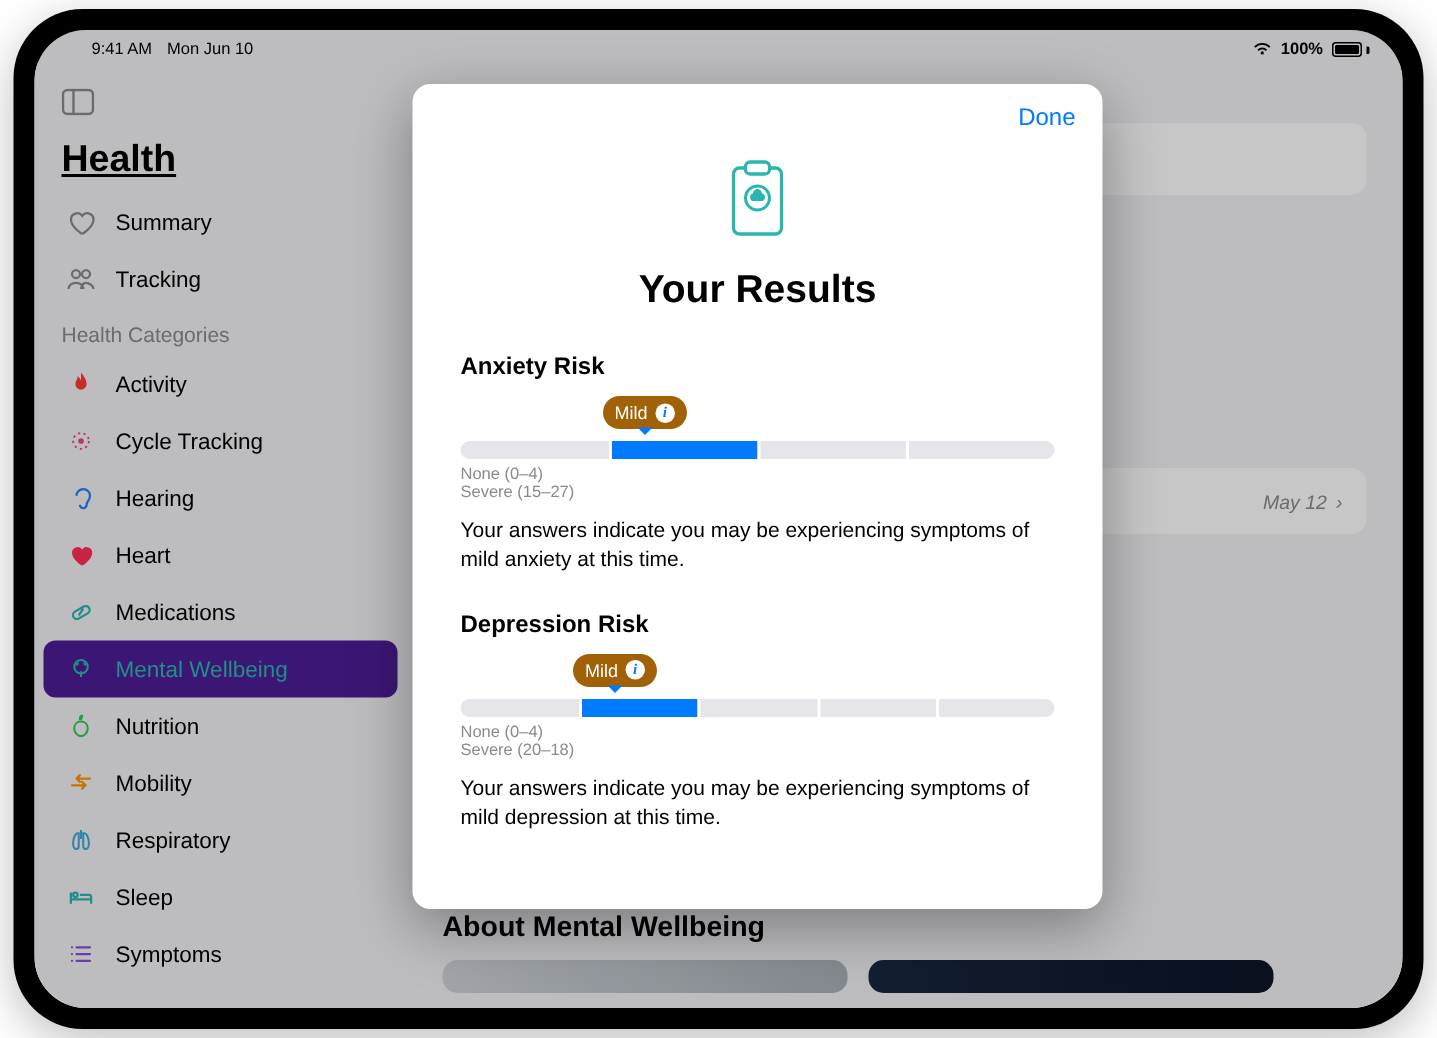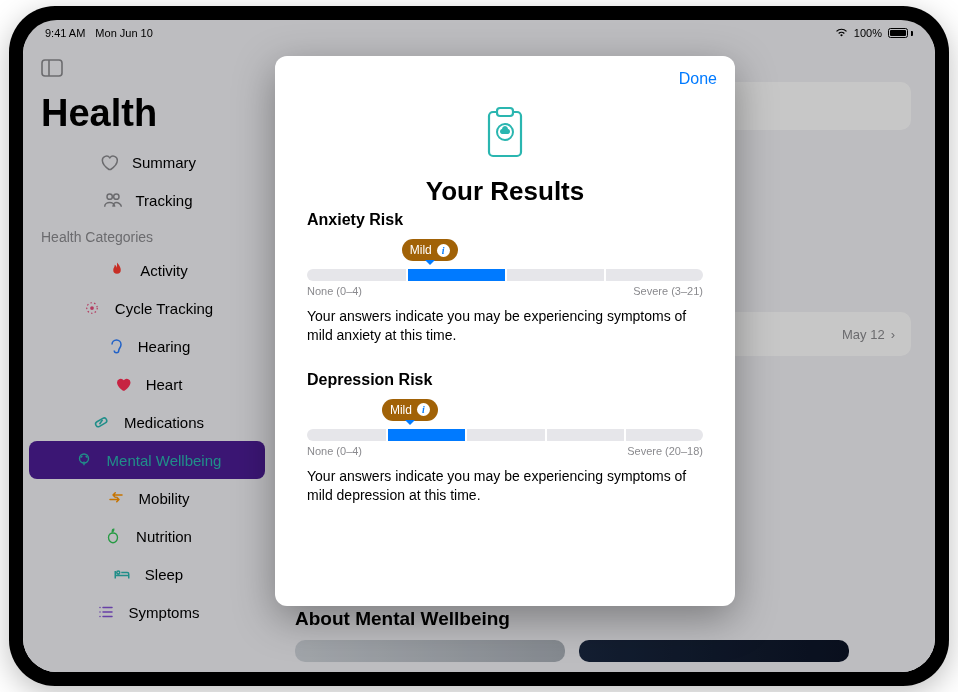--- a/index.html
+++ b/index.html
@@ -1,64 +1,64 @@
 <!DOCTYPE html>
 <html><head>
   <meta charset="utf-8">
   <style>
     * { box-sizing: border-box; margin: 0; padding: 0; font-family: -apple-system, BlinkMacSystemFont, "Segoe UI", Helvetica, Arial, sans-serif; }
     body { background: #fff; display: flex; justify-content: center; align-items: center; width: 958px; height: 692px; }
     .device-frame { width: 940px; height: 680px; background: #000; border-radius: 46px; padding: 14px; box-shadow: 0 8px 30px rgba(0,0,0,.25); }
     .screen { width: 100%; height: 100%; background: #f2f2f6; border-radius: 34px; overflow: hidden; position: relative; }
     .status-bar { height: 22px; display: flex; align-items: center; justify-content: space-between; padding: 4px 22px 0 22px; font-size: 11px; color: #000; }
-    .status-left { display: flex; gap: 10px; }
-    .status-right { display: flex; align-items: center; gap: 6px; }
+    .status-left { display: flex; gap: 10px; margin-left: 16px; }
+    .status-right { display: flex; align-items: center; gap: 6px; font-weight: bold; }
     .battery { display: inline-flex; align-items: center; gap: 3px; }
     .battery-body { width: 20px; height: 10px; border: 1px solid #000; border-radius: 2.5px; position: relative; }
     .battery-fill { position: absolute; inset: 1px; background: #000; border-radius: 1px; }
     .battery-tip { width: 2px; height: 5px; background: #000; border-radius: 0 1px 1px 0; }
     .wifi-icon { width: 13px; height: 10px; }
     .dots-handle { position: absolute; left: 50%; transform: translateX(-50%); top: 25px; color: #8a8a8e; font-size: 14px; letter-spacing: 1px; }
     .content { position: absolute; inset: 22px 0 0 0; display: flex; }
     .sidebar { width: 248px; background: #f2f2f6; padding: 10px 0 0 0; overflow: hidden; }
     .sidebar-top { display: flex; align-items: center; padding: 4px 16px 0 16px; height: 28px; }
     .sidebar-toggle { width: 26px; height: 20px; color: #8a8a8e; display: flex; align-items: center; justify-content: center; }
-    .sidebar-title { font-size: 38px; font-weight: 700; padding: 12px 18px 8px 18px; color: #000; }
+    .sidebar-title { font-size: 25px; font-weight: 700; padding: 12px 18px 8px 18px; color: #000; text-decoration: underline; }
     .sidebar-section-label { font-size: 14px; color: #8a8a8e; padding: 10px 18px 6px 18px; font-weight: 400; }
-    .sidebar-item { display: flex; align-items: center; gap: 12px; padding: 8px 14px; margin: 0 6px; border-radius: 8px; font-size: 15px; color: #000; cursor: pointer; justify-content: center; }
+    .sidebar-item { display: flex; align-items: center; gap: 12px; padding: 8px 14px; margin: 0 6px; border-radius: 8px; font-size: 15px; color: #000; cursor: pointer; }
     .sidebar-item.selected { background: #4c1d95; color: #2ab6b0; }
     .sidebar-item.selected .label { color: #2ab6b0; }
     .sidebar-item .icon { width: 22px; height: 22px; display: flex; align-items: center; justify-content: center; font-size: 16px; }
     .main { flex: 1; background: #f2f2f6; position: relative; padding: 20px 24px; overflow: hidden; }
     .bg-card { position: absolute; left: 24px; right: 24px; top: 40px; height: 48px; background: #fff; border-radius: 10px; }
     .bg-row { display: flex; align-items: center; justify-content: space-between; padding: 14px 16px; font-size: 14px; }
     .bg-row-left { color: #2ab6b0; }
-    .bg-row-right { color: #8a8a8e; font-size: 13px; display: flex; align-items: center; gap: 6px; }
+    .bg-row-right { color: #8a8a8e; font-size: 13px; display: flex; align-items: center; gap: 6px; font-style: italic; }
     .bg-about { position: absolute; left: 24px; bottom: 10px; }
     .bg-about-title { font-size: 19px; font-weight: 700; color: #000; }
     .bg-tiles { display: flex; gap: 14px; margin-top: 10px; }
     .bg-tile { width: 270px; height: 22px; border-radius: 10px; background: linear-gradient(90deg,#cfd4da,#aab0b8); }
     .bg-tile.dark { background: linear-gradient(90deg,#1a2840,#0c1426); }
     .dim-overlay { position: absolute; inset: 0; background: rgba(0,0,0,0.22); }
     .modal { position: absolute; left: 252px; top: 36px; width: 460px; height: 550px; background: #fff; border-radius: 12px; box-shadow: 0 12px 40px rgba(0,0,0,.35); display: flex; flex-direction: column; overflow: hidden; }
     .modal-header { display: flex; justify-content: flex-end; padding: 14px 18px 6px 18px; }
     .done-btn { color: #007aff; font-size: 16px; cursor: pointer; }
     .modal-body { padding: 10px 32px; display: flex; flex-direction: column; align-items: center; overflow: hidden; }
     .clipboard-icon { width: 48px; height: 56px; margin-bottom: 12px; }
-    .modal-title { font-size: 26px; font-weight: 700; color: #000; margin-bottom: 4px; }
+    .modal-title { font-size: 26px; font-weight: 700; color: #000; margin-bottom: 28px; }
     .risk-section { width: 100%; margin-bottom: 26px; }
     .risk-title { font-size: 16px; font-weight: 600; color: #000; margin-bottom: 10px; }
     .pill-wrap { position: relative; height: 30px; }
     .pill { position: absolute; background: #a16207; color: #fff; font-size: 12px; padding: 4px 8px; border-radius: 11px; display: flex; align-items: center; gap: 5px; transform: translateX(-50%); }
     .pill::after { content:""; position: absolute; left: 50%; bottom: -4px; transform: translateX(-50%); border: 5px solid transparent; border-top-color: #007aff; border-bottom: none; }
     .info-circ { width: 13px; height: 13px; background: #fff; border-radius: 50%; color: #007aff; display: inline-flex; align-items: center; justify-content: center; font-style: italic; font-weight: 700; font-size: 10px; font-family: Georgia, serif; }
     .track { position: relative; height: 12px; background: #e6e6ea; border-radius: 6px; width: 100%; overflow: hidden; }
     .seg-divider { position: absolute; top: 0; bottom: 0; width: 2px; background: #fff; }
     .fill { position: absolute; top: 0; bottom: 0; background: #007aff; }
-    .scale-labels { display: flex; justify-content: space-between; font-size: 11px; color: #8a8a8e; margin-top: 4px; }
+    .scale-labels { display: flex; font-size: 11px; color: #8a8a8e; margin-top: 4px; flex-direction: column; }
     .risk-desc { font-size: 14px; color: #000; line-height: 1.35; margin-top: 10px; }
     .bg-card2 { position: absolute; left: 24px; right: 24px; top: 270px; background: #fff; border-radius: 10px; }
   </style>
 </head>
 <body>
 
 <div class="device-frame">
   <div class="screen">
     <div class="status-bar">
       <div class="status-left">
@@ -162,32 +162,40 @@
                 <svg width="18" height="18" viewBox="0 0 24 24">
                   <circle cx="12" cy="10" r="6" fill="none" stroke="#2ab6b0" stroke-width="1.8"></circle>
                   <path d="M10 7c-1 0-2 1-2 2m6-2c1 0 2 1 2 2m-4 5v5" stroke="#2ab6b0" stroke-width="1.8" fill="none"></path>
                 </svg>
               </span>
               <span class="label">Mental Wellbeing</span>
             </div>
             <div class="sidebar-item">
               <span class="icon">
                 <svg width="18" height="18" viewBox="0 0 24 24">
+                  <path d="M12 8c-3 0-6 2-6 6s3 7 6 7 6-3 6-7-3-6-6-6zm1-5c0 2-1 3-2 3 0-2 1-3 2-3z" fill="none" stroke="#34c759" stroke-width="1.8"></path>
+                </svg>
+              </span>
+              <span class="label">Nutrition</span>
+            </div>
+            <div class="sidebar-item">
+              <span class="icon">
+                <svg width="18" height="18" viewBox="0 0 24 24">
                   <path d="M4 14h12m0 0l-3-3m3 3l-3 3M20 8H8m0 0l3-3M8 8l3 3" stroke="#ff9500" stroke-width="2" fill="none" stroke-linecap="round"></path>
                 </svg>
               </span>
               <span class="label">Mobility</span>
             </div>
             <div class="sidebar-item">
               <span class="icon">
                 <svg width="18" height="18" viewBox="0 0 24 24">
-                  <path d="M12 8c-3 0-6 2-6 6s3 7 6 7 6-3 6-7-3-6-6-6zm1-5c0 2-1 3-2 3 0-2 1-3 2-3z" fill="none" stroke="#34c759" stroke-width="1.8"></path>
-                </svg>
-              </span>
-              <span class="label">Nutrition</span>
+                  <path d="M9 6c-2 0-4 4-4 9s2 5 3 5 2-1 2-3V6zm6 0c2 0 4 4 4 9s-2 5-3 5-2-1-2-3V6zM12 3v8" stroke="#3fa9d6" stroke-width="1.8" fill="none"></path>
+                </svg>
+              </span>
+              <span class="label">Respiratory</span>
             </div>
             <div class="sidebar-item">
               <span class="icon">
                 <svg width="18" height="18" viewBox="0 0 24 24">
                   <path d="M3 18V8m0 6h18v4M7 12a2 2 0 100-4 2 2 0 000 4zm4-2h8a2 2 0 012 2v2" stroke="#2ab6b0" stroke-width="2" fill="none"></path>
                 </svg>
               </span>
               <span class="label">Sleep</span>
             </div>
             <div class="sidebar-item">
@@ -248,21 +256,21 @@
                 </span>
               </div>
               <div class="track">
                 <span class="fill" style="left:25%; right:50%"></span>
                 <span class="seg-divider" style="left:25%"></span>
                 <span class="seg-divider" style="left:50%"></span>
                 <span class="seg-divider" style="left:75%"></span>
               </div>
               <div class="scale-labels">
                 <span>None (0–4)</span>
-                <span>Severe (3–21)</span>
+                <span>Severe (15–27)</span>
               </div>
               <div class="risk-desc">Your answers indicate you may be experiencing symptoms of mild anxiety at this time.</div>
             </div>
             <div class="risk-section">
               <div class="risk-title">Depression Risk</div>
               <div class="pill-wrap">
                 <span class="pill" style="left:26%">
                   <span>Mild</span>
                   <span class="info-circ">i</span>
                 </span>

